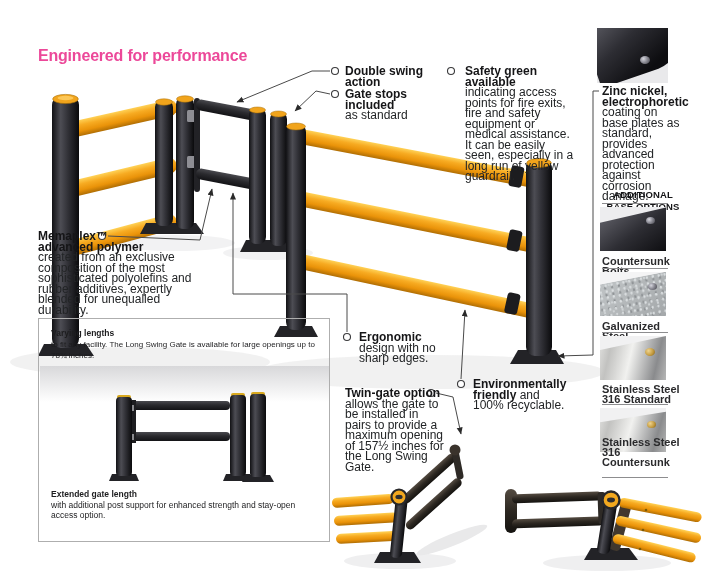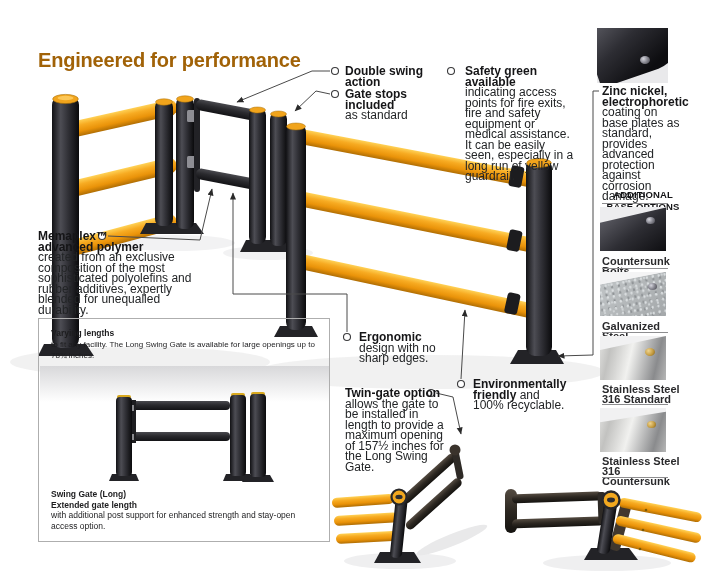--- a/index.html
+++ b/index.html
@@ -1,22 +1,22 @@
 <!DOCTYPE html>
 <html><head>
 <meta charset="utf-8">
 <style>
   html,body{margin:0;padding:0;background:#fff;}
   .page{position:relative;width:720px;height:576px;background:#ffffff;overflow:hidden;
         font-family:"Liberation Sans","DejaVu Sans",sans-serif;color:#1d1d1f;}
   svg.scene{position:absolute;left:0;top:0;z-index:1;}
   .txt{position:absolute;z-index:3;font-size:12px;line-height:10.5px;color:#222426;}
   .txt b{color:#151517;}
-  .page-title{position:absolute;left:38px;top:36px;z-index:3;font-size:20px;font-weight:bold;
-        letter-spacing:-0.2px;color:#a16207;}
+  .page-title{position:absolute;left:38px;top:36px;z-index:3;font-size:16px;font-weight:bold;
+        letter-spacing:-0.2px;color:#ec4899;}
   .block-label{display:block;font-weight:bold;}
   
   .info-box{position:absolute;left:38px;top:318px;width:292px;height:224px;z-index:2;
         border:1px solid #aeaeae;background:transparent;box-sizing:border-box;padding-left:16px;}
   .ib-title{position:absolute;left:12px;top:9px;width:272px;font-size:8.5px;line-height:10.5px;}
   .ib-body{font-size:8px;line-height:10.5px;}
   .ib-footer{position:absolute;left:12px;top:170px;width:272px;font-size:8.5px;line-height:10.5px;}
   
   .rc{position:absolute;z-index:3;left:602px;width:82px;}
   .rc-heading{font-size:9.5px;font-weight:bold;line-height:11.5px;letter-spacing:0.1px;color:#141416;}
@@ -258,34 +258,33 @@
     <span>created from an exclusive composition of the most sophisticated polyolefins and rubber additives, expertly blended for unequalled durability.</span>
   </div>
 
   <div class="txt" style="left:359px;top:332px;width:80px;">
     <b class="block-label">Ergonomic</b>
     <span>design with no sharp edges.</span>
   </div>
 
   <div class="txt" style="left:345px;top:388px;width:102px;">
     <b class="block-label">Twin-gate option</b>
-    <span>allows the gate to be installed in length to provide a maximum opening of 157½ inches for the Long Swing Gate.</span>
+    <span>allows the gate to be installed in pairs to provide a maximum opening of 157½ inches for the Long Swing Gate.</span>
   </div>
 
   <div class="txt" style="left:473px;top:379px;width:92px;">
     <b>Environmentally friendly</b><span> and 100% recyclable.</span>
   </div>
 
   <div class="info-box">
     <div class="ib-title">
       <b class="block-label">Varying lengths</b>
       <span class="ib-body">to fit any facility. The Long Swing Gate is available for large openings up to 78¾ inches.</span>
     </div>
     <div class="ib-footer">
-      <b class="block-label">Swing Gate (Long)</b>
       <b class="block-label">Extended gate length</b>
       <span>with additional post support for enhanced strength and stay-open access option.</span>
     </div>
   </div>
 
   <div class="tr-photo">
     <div class="plate plate-dark" style="left:-8px;top:-16px;width:86px;height:64px;transform:rotate(-19deg);border-radius:0 0 26px 4px;"></div>
     <div class="bolt bolt-steel" style="left:43px;top:28px;width:10px;height:8px;"></div>
   </div>
 
@@ -315,17 +314,17 @@
     <div class="plate plate-ss" style="left:-10px;top:7px;width:92px;height:52px;transform:rotate(-12deg);"></div>
     <div class="bolt bolt-brass" style="left:45px;top:12px;width:10px;height:8px;"></div>
   </div>
   <div class="bo-label" style="top:384px;">Stainless Steel 316 Standard</div>
 
   <div class="bo-hr" style="top:404px;"></div>
   <div class="thumb" style="top:408px;background:#f1f1f2;">
     <div class="plate plate-ss" style="left:-12px;top:9px;width:94px;height:52px;transform:rotate(-9deg);"></div>
     <div class="bolt bolt-brass" style="left:47px;top:13px;width:9px;height:7px;"></div>
   </div>
-  <div class="bo-label" style="top:456px;">Stainless Steel 316 Countersunk</div>
+  <div class="bo-label" style="top:437px;">Stainless Steel 316 Countersunk</div>
 
   <div class="bo-hr" style="top:477px;"></div>
 
 </div>
 
 </body></html>

